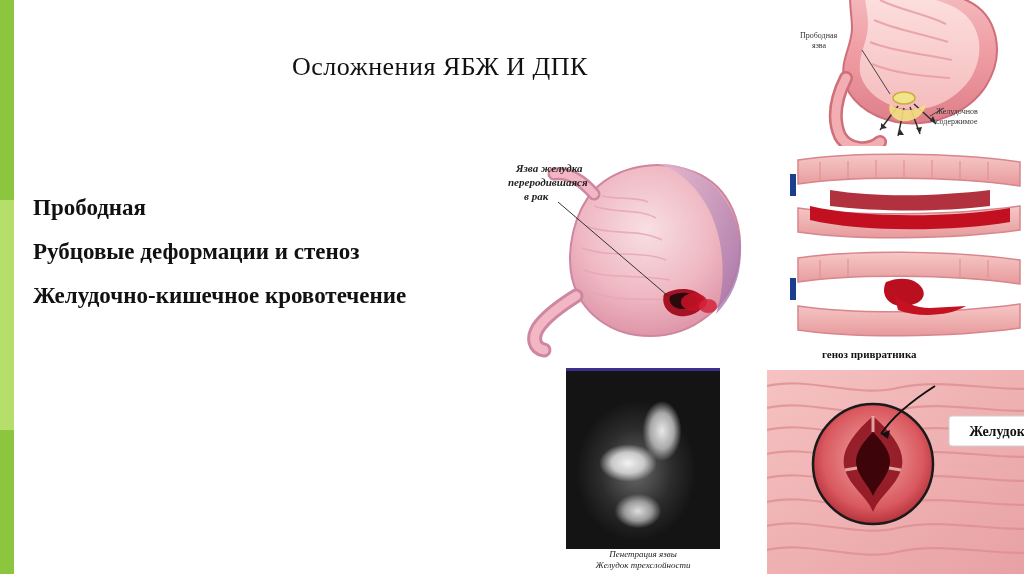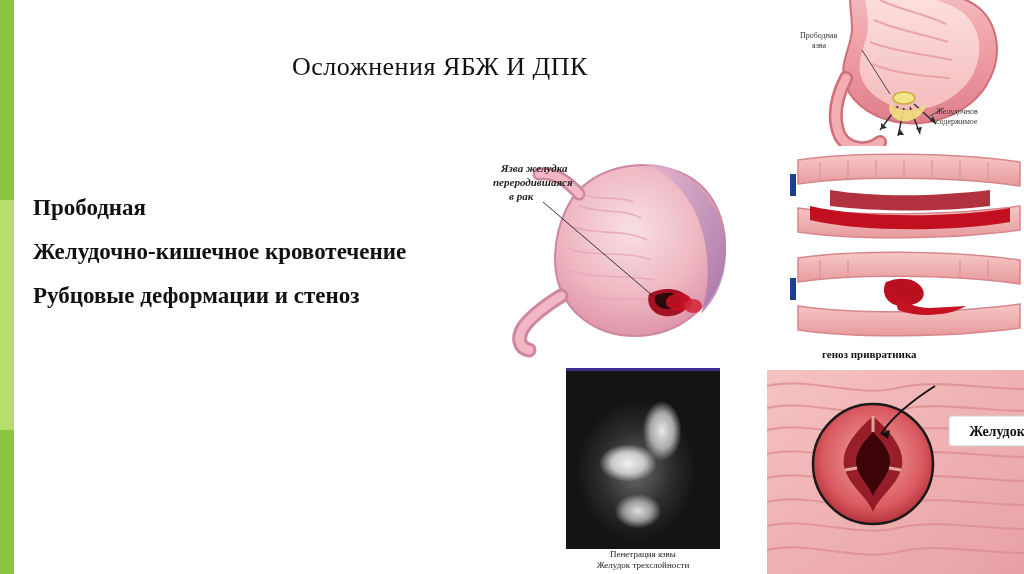--- a/index.html
+++ b/index.html
@@ -61,21 +61,21 @@
     position: absolute;
     left: 740px;
     top: -6px;
     width: 284px;
     height: 152px;
   }
   .fig-perf svg, .fig-cancer svg, .fig-bleed svg, .fig-pyl svg, .fig-pen svg { display:block; }
 
   .fig-cancer {
     position: absolute;
-    left: 483px;
+    left: 498px;
     top: 150px;
     width: 320px;
     height: 230px;
   }
   .fig-bleed {
     position: absolute;
     left: 790px;
     top: 150px;
     width: 234px;
     height: 215px;
@@ -88,20 +88,21 @@
     height: 214px;
     padding-left: 32px;
   }
   .fig-xray {
     position: absolute;
     left: 566px;
     top: 368px;
     width: 154px;
     height: 206px;
     background: #ffffff;
+    font-style: italic;
   }
   .xray-img {
     position: absolute;
     left: 0; top: 0;
     width: 154px; height: 178px;
     background:
       radial-gradient(ellipse 40px 26px at 62px 92px, #f2f2f2 0%, #c9c9c9 40%, rgba(60,60,60,0) 72%),
       radial-gradient(ellipse 26px 40px at 96px 60px, #e8e8e8 0%, #a8a8a8 45%, rgba(40,40,40,0) 75%),
       radial-gradient(ellipse 30px 22px at 72px 140px, #dedede 0%, #9a9a9a 45%, rgba(30,30,30,0) 78%),
       radial-gradient(ellipse 60px 70px at 70px 100px, #6a6a6a 0%, #2c2c2c 60%, #141414 100%),
@@ -130,22 +131,22 @@
 <div class="slide">
 
   <div class="accent-bar accent-top"></div>
   <div class="accent-bar accent-mid"></div>
   <div class="accent-bar accent-bottom"></div>
 
   <div class="title">Осложнения ЯБЖ И ДПК</div>
 
   <div class="bullets">
     <div class="bullet">Прободная</div>
+    <div class="bullet">Рубцовые деформации и стеноз</div>
     <div class="bullet">Желудочно-кишечное кровотечение</div>
-    <div class="bullet">Рубцовые деформации и стеноз</div>
   </div>
 
   <div class="fig-perf">
     <svg width="284" height="152" viewBox="0 0 284 152">
       <defs>
         <linearGradient id="gPink" x1="0" y1="0" x2="0" y2="1">
           <stop offset="0%" stop-color="#f6c4c6"></stop>
           <stop offset="55%" stop-color="#ef9ba2"></stop>
           <stop offset="100%" stop-color="#de7f8a"></stop>
         </linearGradient>

